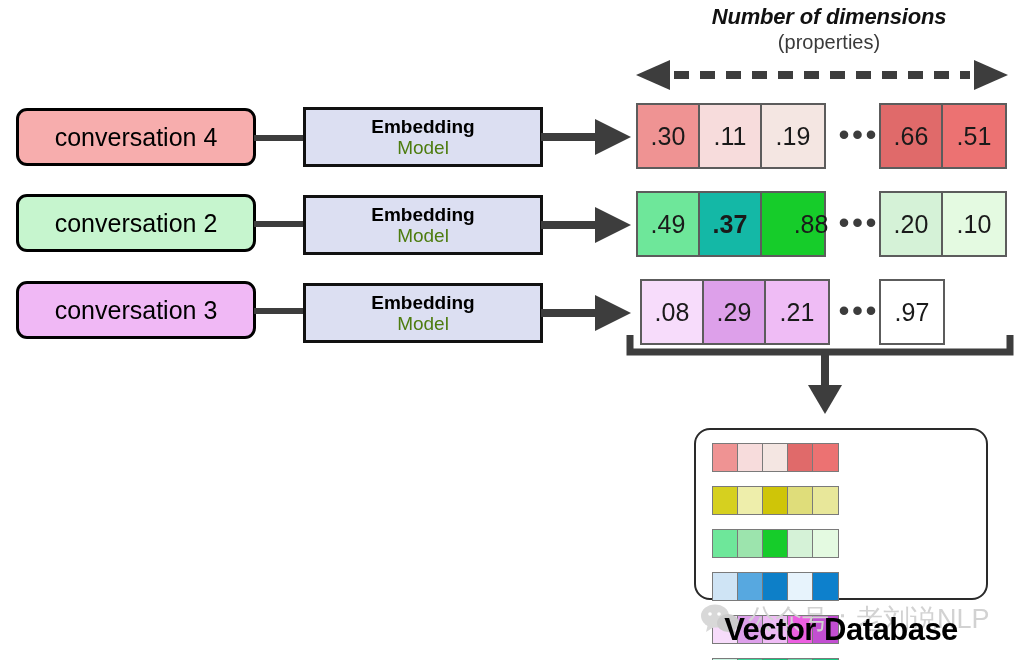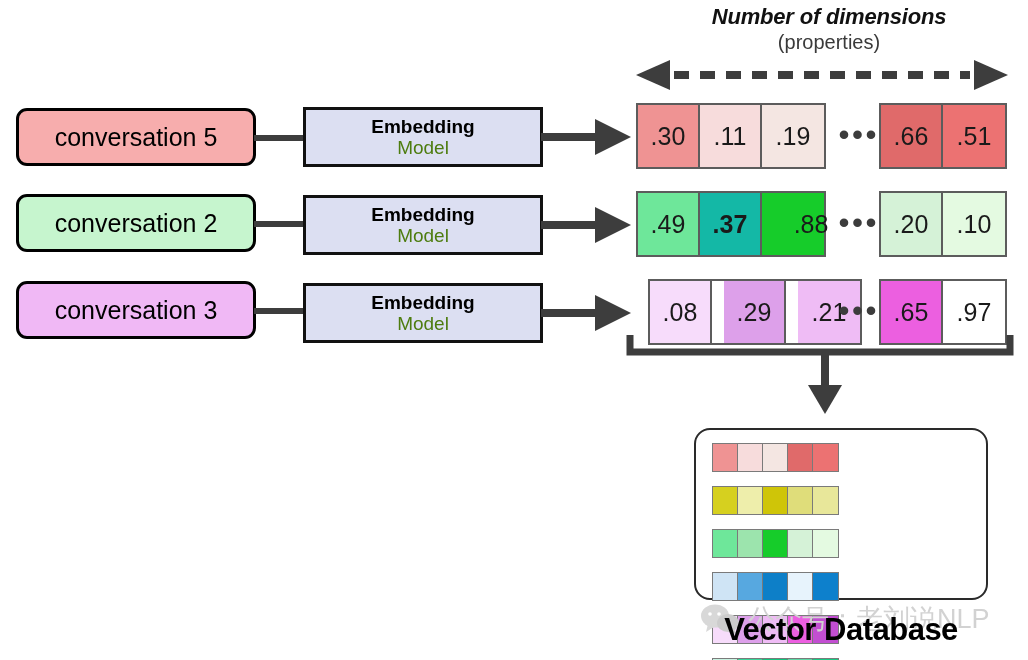--- a/index.html
+++ b/index.html
@@ -196,21 +196,21 @@
 
   <div class="dim-title">Number of dimensions</div>
   <div class="dim-sub">(properties)</div>
   <svg class="dim-arrow" viewBox="0 0 372 34">
     <polygon points="0,17 34,2 34,32" fill="#3d3d3d"></polygon>
     <polygon points="372,17 338,2 338,32" fill="#3d3d3d"></polygon>
     <line x1="38" y1="17" x2="334" y2="17" stroke="#3d3d3d" stroke-width="8" stroke-dasharray="15 11"></line>
   </svg>
 
   <div class="conv" id="conv0" style="top: 108px; background: rgb(247, 173, 173);">
-    <span>conversation 5</span>
+    <span>conversation 4</span>
   </div>
   <div class="link" style="left:254px; top:135px; width:52px;"></div>
   <div class="emb" id="emb0" style="top: 107px; background: rgb(220, 223, 242);">
     <span class="emb-title">Embedding</span>
     <span class="emb-sub">Model</span>
   </div>
   <svg class="arrow-r" style="left:541px; top:117px;" viewBox="0 0 90 40">
     <line x1="0" y1="20" x2="58" y2="20" stroke="#3d3d3d" stroke-width="8"></line>
     <polygon points="90,20 54,2 54,38" fill="#3d3d3d"></polygon>
   </svg>
@@ -258,28 +258,27 @@
   <div class="link" style="left:254px; top:308px; width:52px;"></div>
   <div class="emb" id="emb2" style="top: 283px; background: rgb(220, 223, 242);">
     <span class="emb-title">Embedding</span>
     <span class="emb-sub">Model</span>
   </div>
   <svg class="arrow-r" style="left:541px; top:293px;" viewBox="0 0 90 40">
     <line x1="0" y1="20" x2="58" y2="20" stroke="#3d3d3d" stroke-width="8"></line>
     <polygon points="90,20 54,2 54,38" fill="#3d3d3d"></polygon>
   </svg>
   <div class="vrow" id="vrow2" style="left:636px; top:279px; width:392px;">
-      <div class="cellgrp" style="left: 12px; gap: 12px;">
+      <div class="cellgrp" style="left: 4px;">
         <div class="cell" style="background: rgb(247, 220, 251);">.08</div>
         <div class="cell" style="background: rgb(221, 160, 234);">.29</div>
         <div class="cell" style="background: rgb(239, 188, 245);">.21</div>
       </div>
       <div class="ell" style="left: 203px; width: 40px;">•••</div>
       <div class="cellgrp" style="left: 243px;">
-        <div class="cell" style="background: rgb(236, 95, 224);">.65</div>
         <div class="cell">.97</div>
       </div>
     </div>
 
   <svg class="bracket" viewBox="0 0 388 22">
     <path d="M4,0 L4,17 L384,17 L384,0" fill="none" stroke="#3d3d3d" stroke-width="7"></path>
   </svg>
   <svg class="downarrow" viewBox="0 0 38 62">
     <line x1="19" y1="0" x2="19" y2="38" stroke="#3d3d3d" stroke-width="8"></line>
     <polygon points="19,62 2,33 36,33" fill="#3d3d3d"></polygon>

